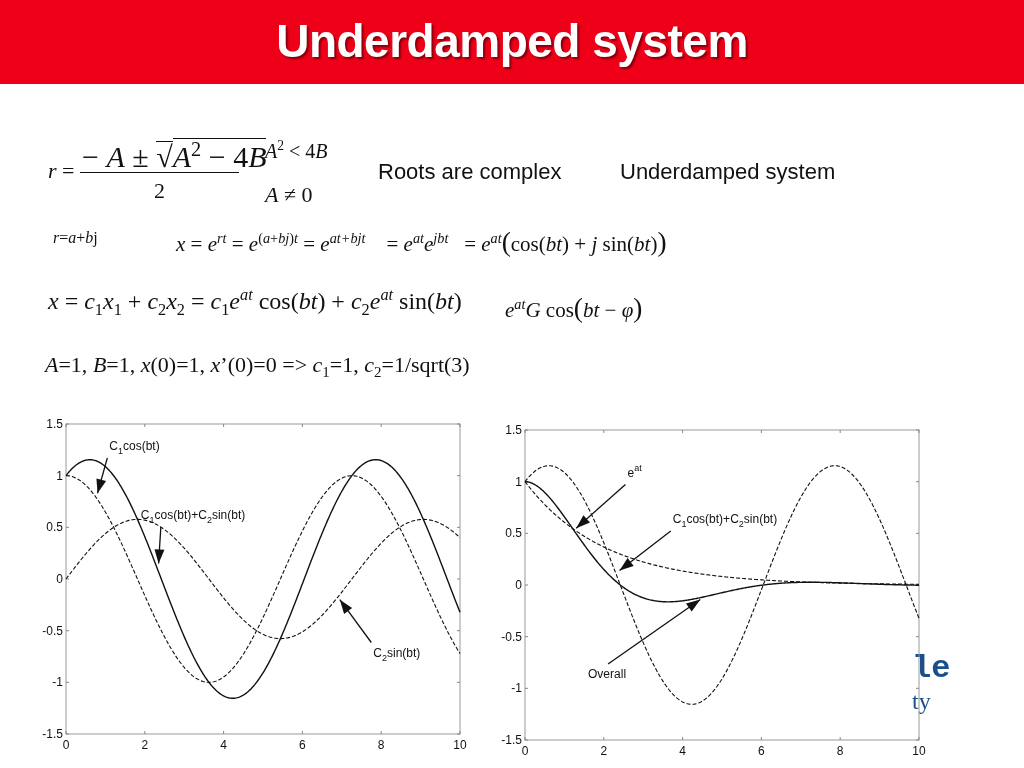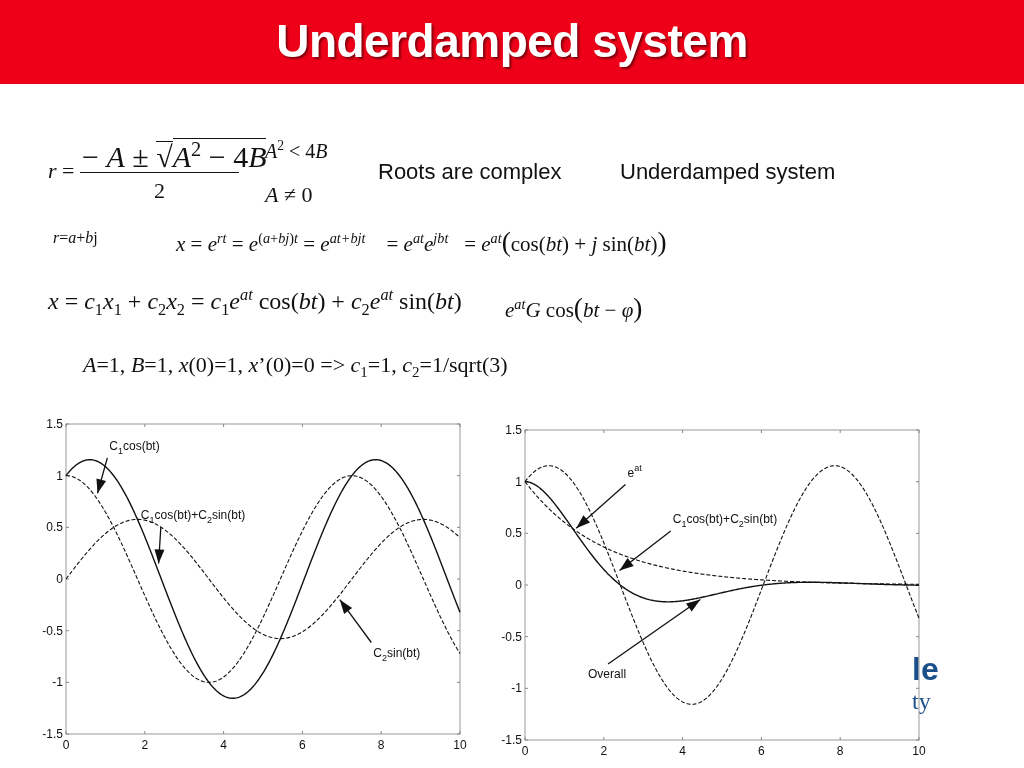--- a/index.html
+++ b/index.html
@@ -48,26 +48,26 @@
   &nbsp;&nbsp;= <span class="it">e</span><sup class="it">at</sup><span style="font-size:1.3em;">(</span>cos(<span class="it">bt</span>) + <span class="it">j</span> sin(<span class="it">bt</span>)<span style="font-size:1.3em;">)</span>
 </div>
 
 <div class="eq" style="left:48px; top:285px; font-size:24px;">
   <span class="it">x</span> = <span class="it">c</span><sub>1</sub><span class="it">x</span><sub>1</sub> + <span class="it">c</span><sub>2</sub><span class="it">x</span><sub>2</sub> = <span class="it">c</span><sub>1</sub><span class="it">e</span><sup class="it">at</sup> cos(<span class="it">bt</span>) + <span class="it">c</span><sub>2</sub><span class="it">e</span><sup class="it">at</sup> sin(<span class="it">bt</span>)
 </div>
 <div class="eq" style="left:505px; top:285px; font-size:21px;margin-top:8px;">
   <span class="it">e</span><sup class="it">at</sup><span class="it">G</span> cos<span style="font-size:1.3em;">(</span><span class="it">bt</span> − <span class="it">φ</span><span style="font-size:1.3em;">)</span>
 </div>
 
-<div class="eq" style="left:45px; top:352px; font-size:22px;margin-left:38px;">
+<div class="eq" style="left:45px; top:352px; font-size:22px;">
   <span class="it">A</span>=1, <span class="it">B</span>=1, <span class="it">x</span>(0)=1, <span class="it">x</span>’(0)=0 =&gt; <span class="it">c</span><sub>1</sub>=1, <span class="it">c</span><sub>2</sub>=1/sqrt(3)
 </div>
 
 <div class="logo" style="left:912px; top:652px;">
-  <div style="font-family:Liberation Sans, sans-serif; font-weight:bold; font-size:32px; line-height:34px;">le</div>
+  <div style="font-family:Liberation Mono, monospace; font-weight:bold; font-size:32px; line-height:34px;">le</div>
   <div style="font-size:24px; line-height:30px;">ty</div>
 </div>
 
 <svg id="chart-left" width="1024" height="768" style="position:absolute; left:0; top:0; pointer-events:none;">
     <rect x="66" y="424" width="394" height="310" fill="none" stroke="#999" stroke-width="1"></rect>
     <line x1="66" y1="734" x2="66" y2="731" stroke="#888"></line>
     <line x1="66" y1="424" x2="66" y2="427" stroke="#888"></line>
     <text x="66" y="749" font-size="12" text-anchor="middle" fill="#111">0</text>
     <line x1="144.8" y1="734" x2="144.8" y2="731" stroke="#888"></line>
     <line x1="144.8" y1="424" x2="144.8" y2="427" stroke="#888"></line>

